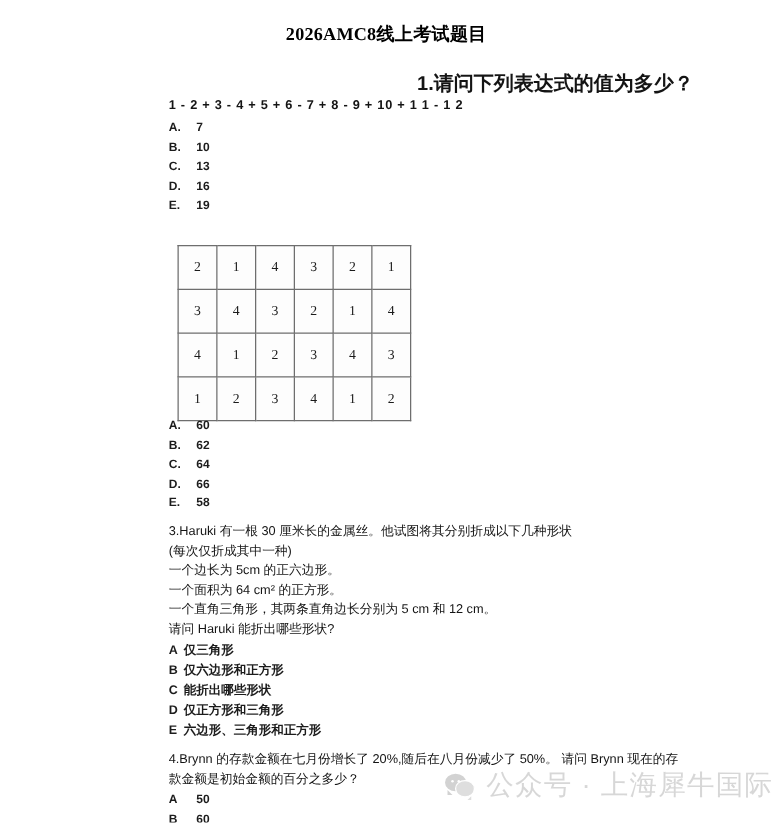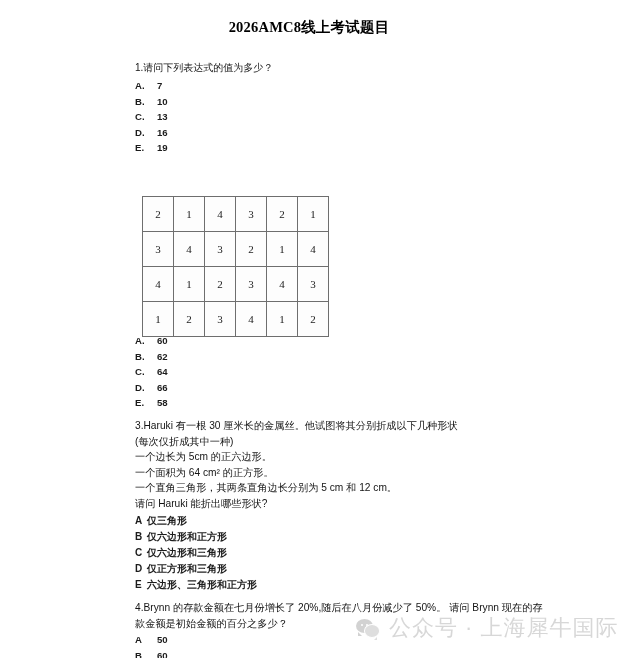--- a/index.html
+++ b/index.html
@@ -40,25 +40,26 @@
 
   
   .content {
     position: absolute;
     left: 135px;
     top: 60px;
     width: 420px;
   }
 
   .q-stem {
-    font-size: 10px;
-    font-weight: normal;
+    font-size: 16px;
+    font-weight: bold;
     line-height: 15px;
     color: #141414;
     white-space: nowrap;
+    text-align: right;
   }
 
   .q-expr {
     font-size: 10.2px;
     font-weight: bold;
     line-height: 15px;
     letter-spacing: 0.6px;
     color: #141414;
     margin-top: 2px;
   }
@@ -179,20 +180,21 @@
 </style>
 </head>
 <body>
 
 <div class="page">
 
   <div class="doc-title">2026AMC8线上考试题目</div>
 
   <div class="content" style="top:60px;">
     <div class="q-stem">1.请问下列表达式的值为多少？</div>
+    <div class="q-expr">1 - 2 + 3 - 4 + 5 + 6 - 7 + 8 - 9 + 10 + 1 1 - 1 2</div>
     <div class="options">
       <div class="opt-row">
         <span class="opt-letter">A.</span>
         <span class="opt-text">7</span>
       </div>
       <div class="opt-row">
         <span class="opt-letter">B.</span>
         <span class="opt-text">10</span>
       </div>
       <div class="opt-row">
@@ -284,21 +286,21 @@
       <div class="opt-row tight">
         <span class="opt-letter">A</span>
         <span class="opt-text">仅三角形</span>
       </div>
       <div class="opt-row tight">
         <span class="opt-letter">B</span>
         <span class="opt-text">仅六边形和正方形</span>
       </div>
       <div class="opt-row tight">
         <span class="opt-letter">C</span>
-        <span class="opt-text">仅六边形和三角形</span>
+        <span class="opt-text">能折出哪些形状</span>
       </div>
       <div class="opt-row tight">
         <span class="opt-letter">D</span>
         <span class="opt-text">仅正方形和三角形</span>
       </div>
       <div class="opt-row tight">
         <span class="opt-letter">E</span>
         <span class="opt-text">六边形、三角形和正方形</span>
       </div>
     </div>

